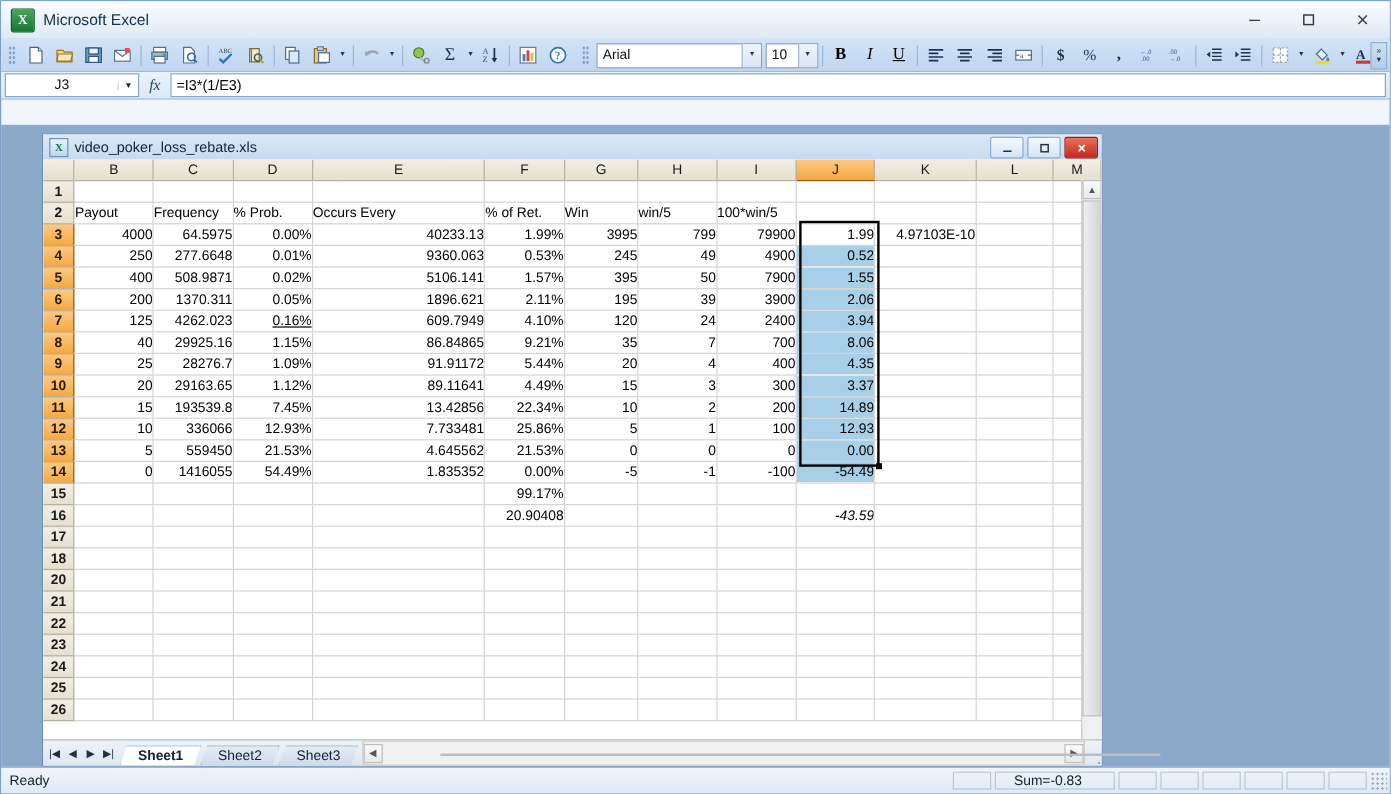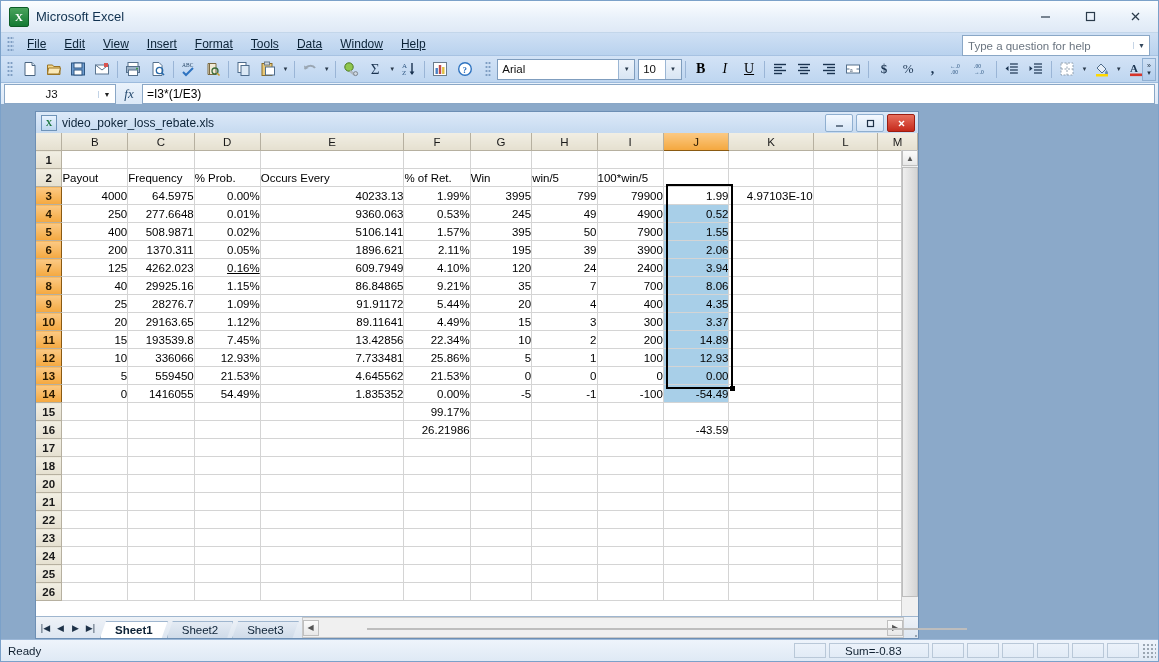--- a/index.html
+++ b/index.html
@@ -310,32 +310,20 @@
       </div>
       <div class="wc-close">
         <svg width="13" height="13" viewBox="0 0 13 13">
             <line x1="3" y1="3" x2="10" y2="10" stroke="currentColor" stroke-width="1.2"></line>
             <line x1="10" y1="3" x2="3" y2="10" stroke="currentColor" stroke-width="1.2"></line>
           </svg>
       </div>
     </div>
   </div>
 
-  <div class="menubar">
-    <div class="gripper"></div>
-    <div class="menuitem"><u>File</u></div>
-    <div class="menuitem"><u>Edit</u></div>
-    <div class="menuitem"><u>View</u></div>
-    <div class="menuitem"><u>Insert</u></div>
-    <div class="menuitem"><u>Format</u></div>
-    <div class="menuitem"><u>Tools</u></div>
-    <div class="menuitem"><u>Data</u></div>
-    <div class="menuitem"><u>Window</u></div>
-    <div class="menuitem"><u>Help</u></div>
-  </div>
 
   <div class="askbox">
     <span>Type a question for help</span>
     <div class="arrow">▼</div>
   </div>
 
   <div class="toolbar">
     <div class="gripper"></div>
 
     <div class="tbtn">
@@ -863,25 +851,25 @@
                 <td class="cell num" style="width: 84px;"></td>
                 <td class="cell num" style="width: 66px;"></td>
                 <td class="cell num" style="width: 40px;"></td>
               </tr>
               <tr>
                 <th class="rowhead">16</th>
                 <td class="cell num" style="width: 66px;"></td>
                 <td class="cell num" style="width: 66px;"></td>
                 <td class="cell num" style="width: 66px;"></td>
                 <td class="cell num" style="width: 146px;"></td>
-                <td class="cell num" style="width: 66px;">26.21986</td>
-                <td class="cell num" style="width: 62px;"></td>
-                <td class="cell num" style="width: 66px;"></td>
-                <td class="cell num" style="width: 66px;"></td>
-                <td class="cell num" style="width: 66px;">-43.59</td>
+                <td class="cell num" style="width: 66px;">20.90408</td>
+                <td class="cell num" style="width: 62px;"></td>
+                <td class="cell num" style="width: 66px;"></td>
+                <td class="cell num" style="width: 66px;"></td>
+                <td class="cell num" style="width: 66px; font-style: italic;">-43.59</td>
                 <td class="cell num" style="width: 84px;"></td>
                 <td class="cell num" style="width: 66px;"></td>
                 <td class="cell num" style="width: 40px;"></td>
               </tr>
               <tr>
                 <th class="rowhead">17</th>
                 <td class="cell num" style="width: 66px;"></td>
                 <td class="cell num" style="width: 66px;"></td>
                 <td class="cell num" style="width: 66px;"></td>
                 <td class="cell num" style="width: 146px;"></td>

